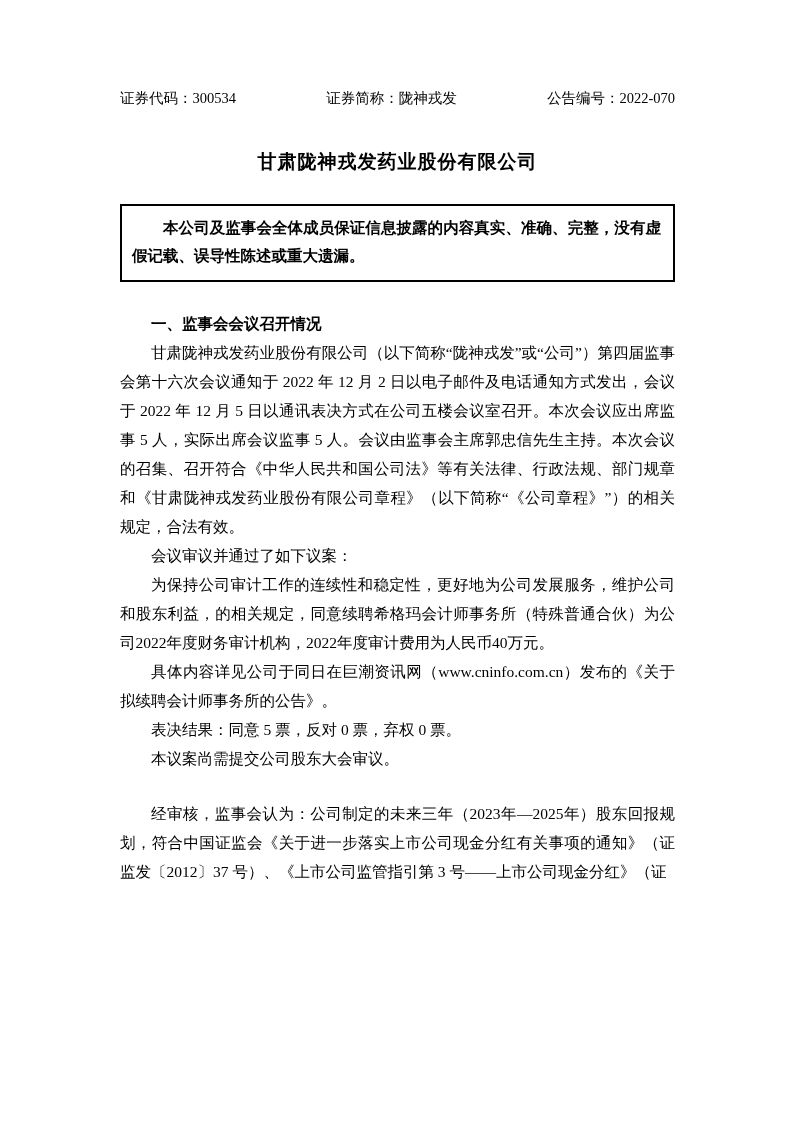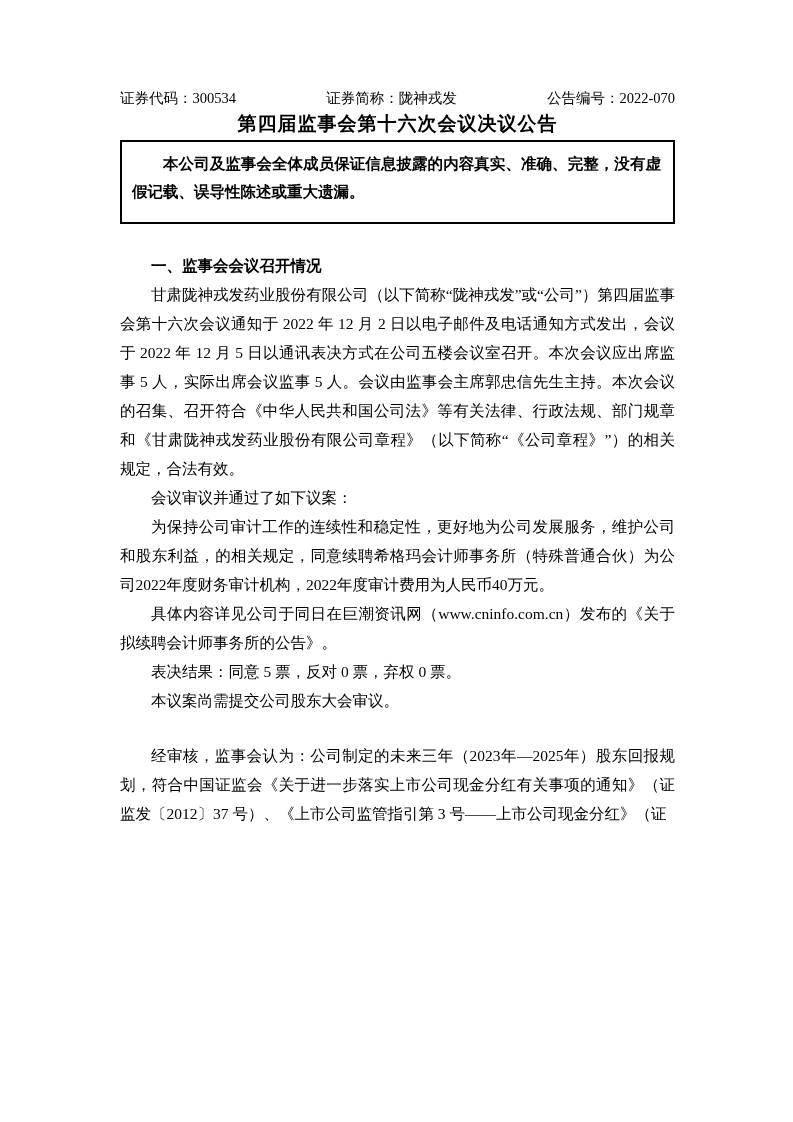--- a/index.html
+++ b/index.html
@@ -25,21 +25,22 @@
   .title {
     text-align: center;
     font-size: 19px;
     font-weight: bold;
     line-height: 32px;
     letter-spacing: 1px;
   }
   .title.first { margin-top: 38px; }
   .notice-box {
     border: 2px solid #000000;
-    padding: 8px 12px 16px 10px;
+    margin-top: 26px;
+    padding: 8px 12px 10px 10px;
   }
   .notice-box p {
     font-weight: bold;
     font-size: 15.5px;
     line-height: 28px;
     text-indent: 2em;
     text-align: justify;
   }
   .body { margin-top: 27px; }
   .body p {
@@ -55,21 +56,21 @@
 <body>
 
 <div class="page">
 
   <div class="header-row">
     <span>证券代码：300534</span>
     <span>证券简称：陇神戎发</span>
     <span>公告编号：2022-070</span>
   </div>
 
-  <div class="title">第四届监事会第十六次会议决议公告</div>
+  <div class="title first">甘肃陇神戎发药业股份有限公司</div>
 
   <div class="notice-box">
     <p>本公司及监事会全体成员保证信息披露的内容真实、准确、完整，没有虚假记载、误导性陈述或重大遗漏。</p>
   </div>
 
   <div class="body">
     <p class="h">一、监事会会议召开情况</p>
     <p class="t">甘肃陇神戎发药业股份有限公司（以下简称“陇神戎发”或“公司”）第四届监事会第十六次会议通知于 2022 年 12 月 2 日以电子邮件及电话通知方式发出，会议于 2022 年 12 月 5 日以通讯表决方式在公司五楼会议室召开。本次会议应出席监事 5 人，实际出席会议监事 5 人。会议由监事会主席郭忠信先生主持。本次会议的召集、召开符合《中华人民共和国公司法》等有关法律、行政法规、部门规章和《甘肃陇神戎发药业股份有限公司章程》（以下简称“《公司章程》”）的相关规定，合法有效。</p>
     <p class="t">会议审议并通过了如下议案：</p>
     <p class="t">为保持公司审计工作的连续性和稳定性，更好地为公司发展服务，维护公司和股东利益，的相关规定，同意续聘希格玛会计师事务所（特殊普通合伙）为公司2022年度财务审计机构，2022年度审计费用为人民币40万元。</p>

